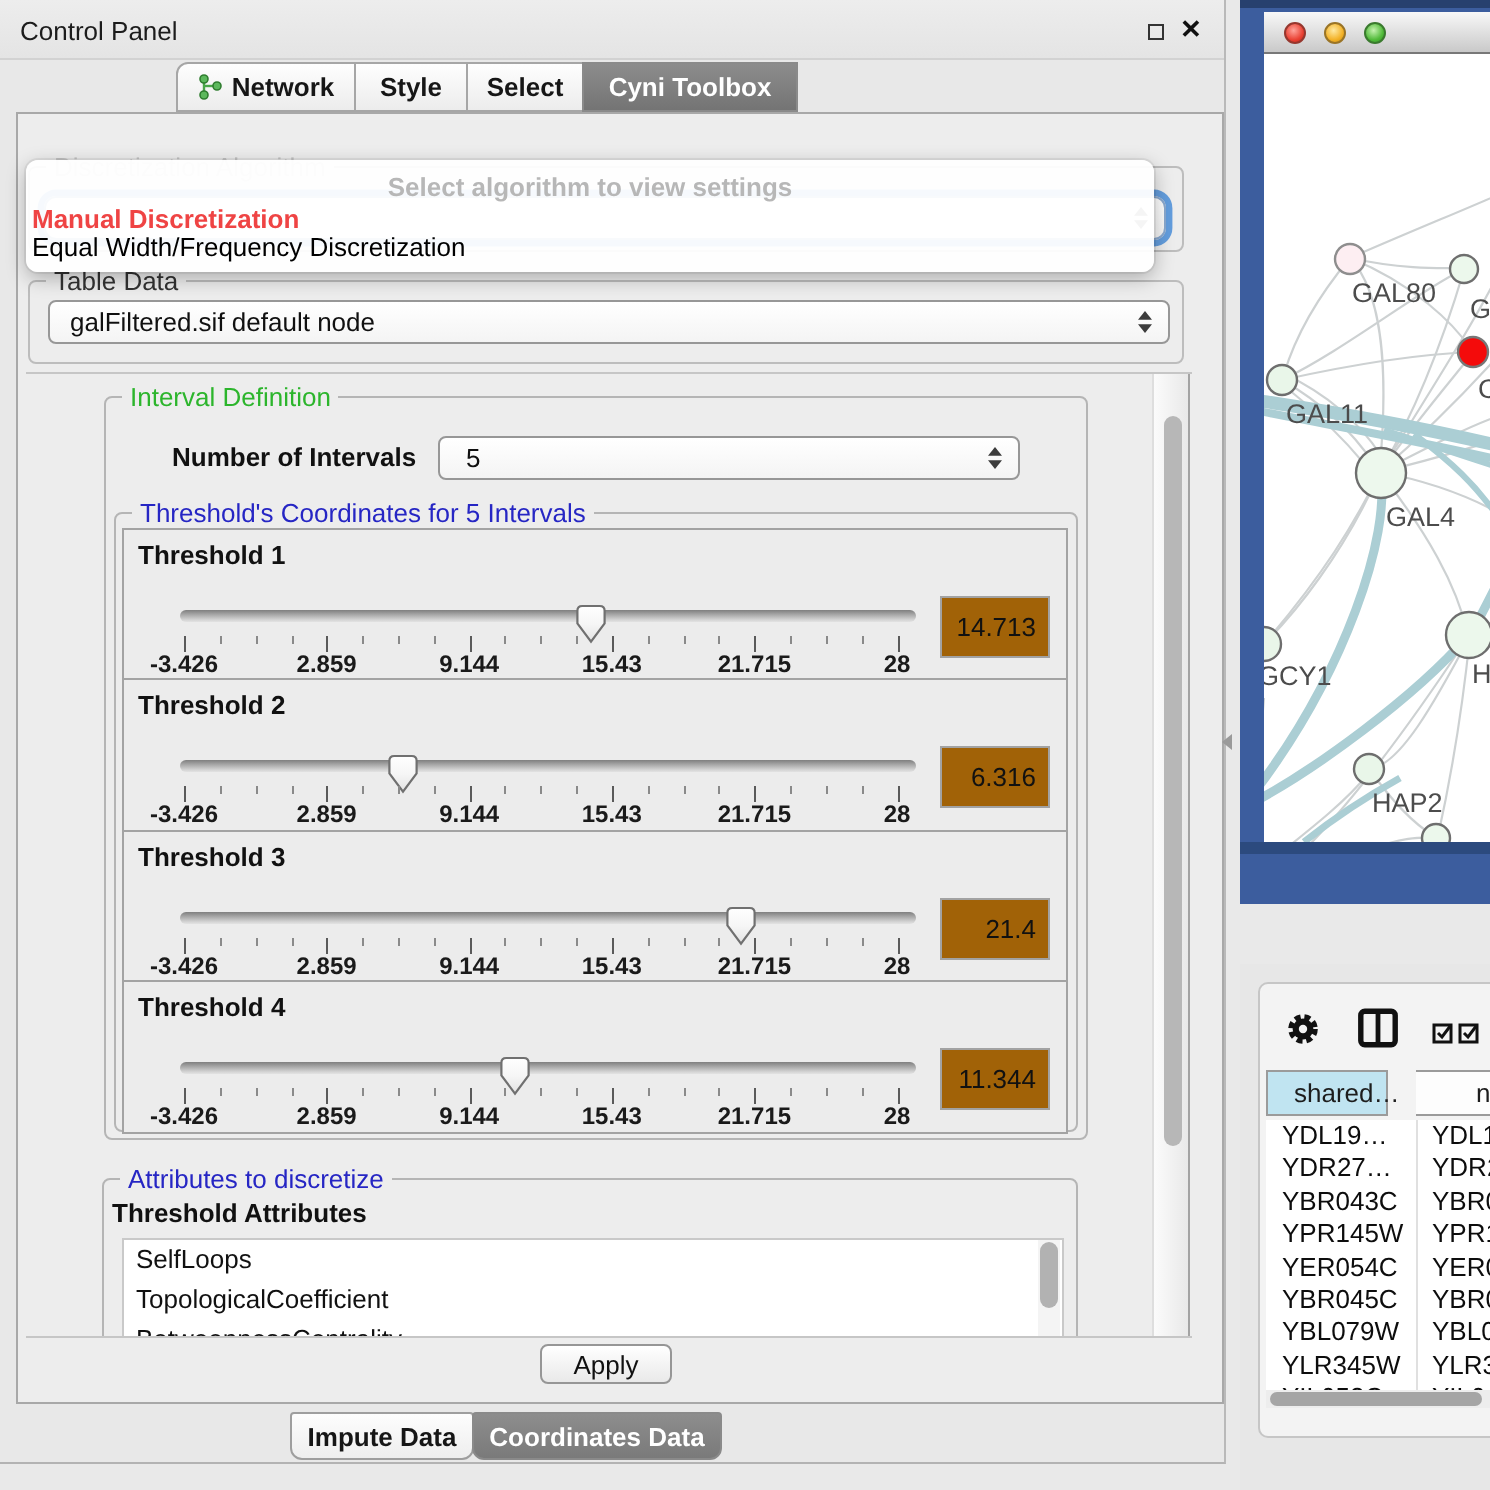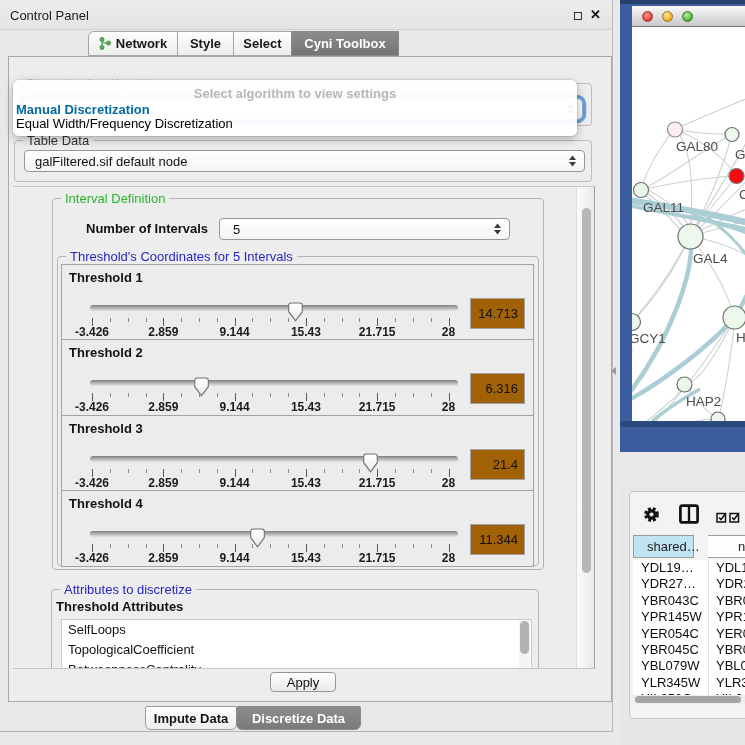--- a/index.html
+++ b/index.html
@@ -61,21 +61,21 @@
 
 
 .btab { position:absolute; top:706px; height:24px; line-height:23px; text-align:center; font-size:13px; font-weight:600;
         color:#161616; background:linear-gradient(#fdfdfd,#eeeeee); border:1px solid #9e9e9e; border-radius:2px 2px 6px 6px; }
 .btab.sel { background:linear-gradient(#8d8d8d,#7a7a7a); color:#fff; border-color:#8a8a8a; }
 
 
 #popup { left:13px; top:80px; width:564px; height:56px; background:rgba(255,255,255,0.94);
          border-radius:6px; box-shadow:0 3px 10px rgba(0,0,0,0.28), 0 0 0 1px rgba(0,0,0,0.06);padding-left:38px; }
 #popup .p0 { position:absolute; top:6px; font-weight:600; left:0; width:100%; text-align:center; font-size:13px; color:#b7b7b7; }
-#popup .p1 { position:absolute; top:22px; left:3px; font-size:13px; font-weight:bold; color:#0369a1; }
+#popup .p1 { position:absolute; top:22px; left:3px; font-size:13px; font-weight:bold; color:#ef4444; }
 #popup .p2 { position:absolute; top:36px; left:3px; font-size:13px; color:#000; }
 
 
 #net { left:620px; top:0; width:125px; height:452px; background:#3c5d9e; }
 #net-top { left:620px; top:0; width:125px; height:4px; background:#27406e; }
 #net-bot { left:620px; top:421px; width:125px; height:6px; background:#2c4a7e; }
 #nwin { left:632px; top:6px; width:113px; height:415px; background:#fff; }
 #ntitle { left:632px; top:6px; width:113px; height:21px; background:linear-gradient(#f8f8f8,#c9c9c9);
           border-bottom:1px solid #787878; }
 .tl-btn { position:absolute; top:11px; width:11px; height:11px; border-radius:50%; }
@@ -356,21 +356,21 @@
       </div>
     </div>
 
     <div id="vtrack"></div>
     <div id="vthumb"></div>
   </div>
 
   <div class="btn" style="left:270px; top:672px; width:66px; height:20px; line-height:19px;">Apply</div>
 
   <div class="btab" style="left:145px; width:92px;">Impute Data</div>
-  <div class="btab sel" style="left:236px; width:125px;">Discretize Data</div>
+  <div class="btab sel" style="left:236px; width:125px;">Coordinates Data</div>
 
   <div class="abs" style="left:611px; top:367px; width:0; height:0; border-top:4px solid transparent; border-bottom:4px solid transparent; border-right:5px solid #9a9a9a;"></div>
 
   <div id="popup" class="abs">
     <div class="p0">Select algorithm to view settings</div>
     <div class="p1">Manual Discretization</div>
     <div class="p2">Equal Width/Frequency Discretization</div>
   </div>
 
   <div id="net" class="abs"></div>

